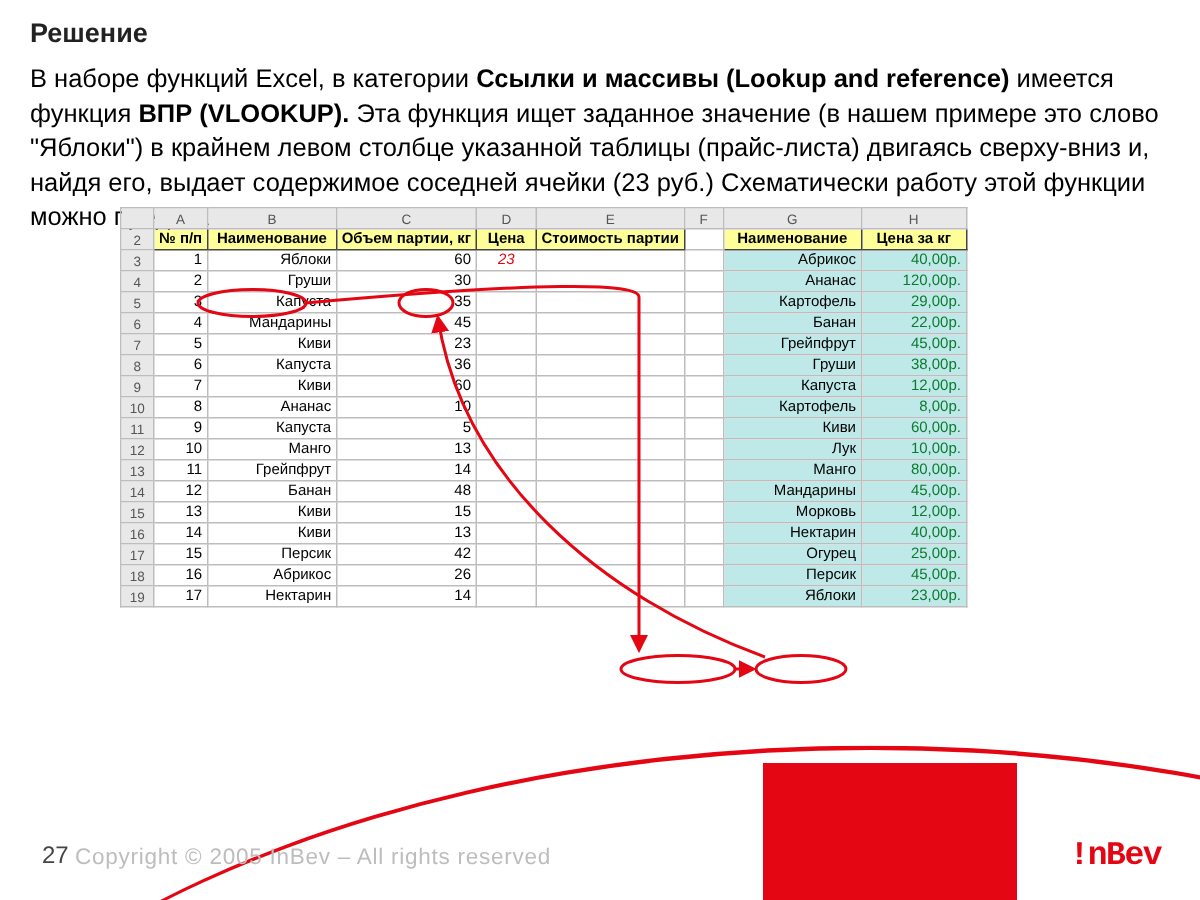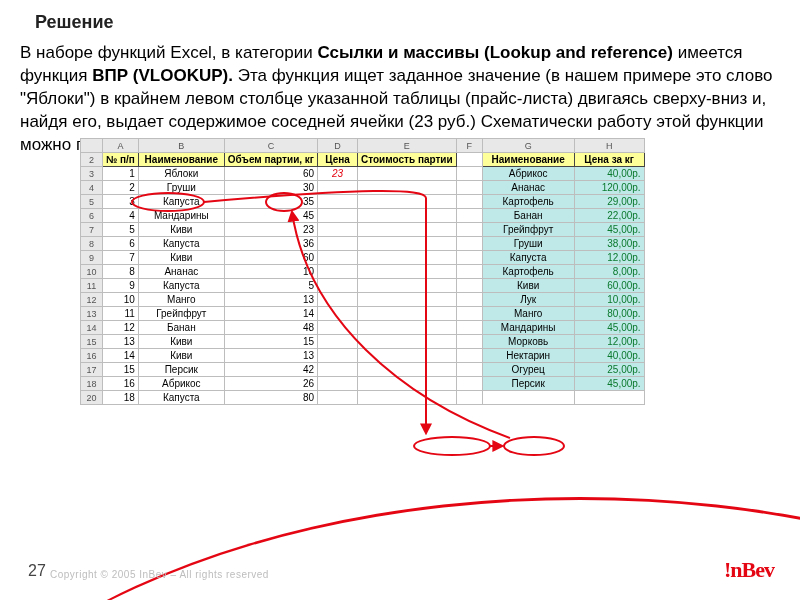--- a/index.html
+++ b/index.html
@@ -12,21 +12,21 @@
     overflow: hidden;
     position: relative;
   }
   .slide {
     position: relative;
     width: 800px;
     height: 600px;
   }
   .title {
     position: absolute;
-    left: 35px;
+    left: 20px;
     top: 12px;
     font-size: 18px;
     font-weight: bold;
     color: #222;
   }
   .body-text {
     position: absolute;
     left: 20px;
     top: 42px;
     width: 760px;
@@ -69,21 +69,21 @@
   .datah {
     background: #fff;
     text-align: center;
     font-weight: bold;
     font-size: 10px;
     border: 1px solid #444 !important;
   }
   .yellow { background: #ffff99; }
   .cyan { background: #bfe8e8; }
   .right { text-align: right; }
-  .left { text-align: center; margin-left: 16px; }
+  .left { text-align: right; margin-left: 16px; }
   .center { text-align: center; }
   .price-green { color: #0b7a2e; text-align: right; margin-top: 48px; }
   .red23 { color: #e40613; font-style: italic; }
   
   svg.arrows {
     position: absolute;
     left: 0; top: 0;
     width: 640px;
     height: 340px;
     pointer-events: none;
@@ -120,29 +120,29 @@
     position: absolute;
     left: 28px;
     bottom: 20px;
     font-size: 16px;
     color: #444;
   }
   .copyright {
     position: absolute;
     left: 50px;
     bottom: 20px;
-    font-size: 10px;
+    font-size: 15px;
     color: #bdbdbd;
     letter-spacing: .5px;
   }
   .logo {
     position: absolute;
     right: 26px;
     bottom: 16px;
-    font-family: Liberation Serif, serif;
+    font-family: Liberation Mono, monospace;
     font-weight: 900;
     font-size: 22px;
     color: #e40613;
     letter-spacing: -1px;
   }
   .logo .i-dot {
     display: inline-block;
     transform: translateY(-1px);
   }
 </style>
@@ -364,29 +364,29 @@
             <td class="right">16</td>
             <td class="left">Абрикос</td>
             <td class="right">26</td>
             <td></td>
             <td></td>
             <td></td>
             <td class="cyan left">Персик</td>
             <td class="cyan price-green">45,00р.</td>
           </tr>
           <tr>
-            <td class="rowhead">20</td>
-            <td class="right">18</td>
-            <td class="left">Капуста</td>
-            <td class="right">80</td>
-            <td></td>
-            <td></td>
-            <td></td>
-            <td></td>
-            <td></td>
+            <td class="rowhead">19</td>
+            <td class="right">17</td>
+            <td class="left">Нектарин</td>
+            <td class="right">14</td>
+            <td></td>
+            <td></td>
+            <td></td>
+            <td class="cyan left">Яблоки</td>
+            <td class="cyan price-green">23,00р.</td>
           </tr>
         </tbody>
     </table>
 
     <svg class="arrows" viewBox="0 0 640 340">
       <defs>
         <marker id="ah" viewBox="0 0 10 10" refX="8" refY="5" markerWidth="6" markerHeight="6" orient="auto">
           <path d="M0,0 L10,5 L0,10 z" fill="#e40613"></path>
         </marker>
       </defs>

